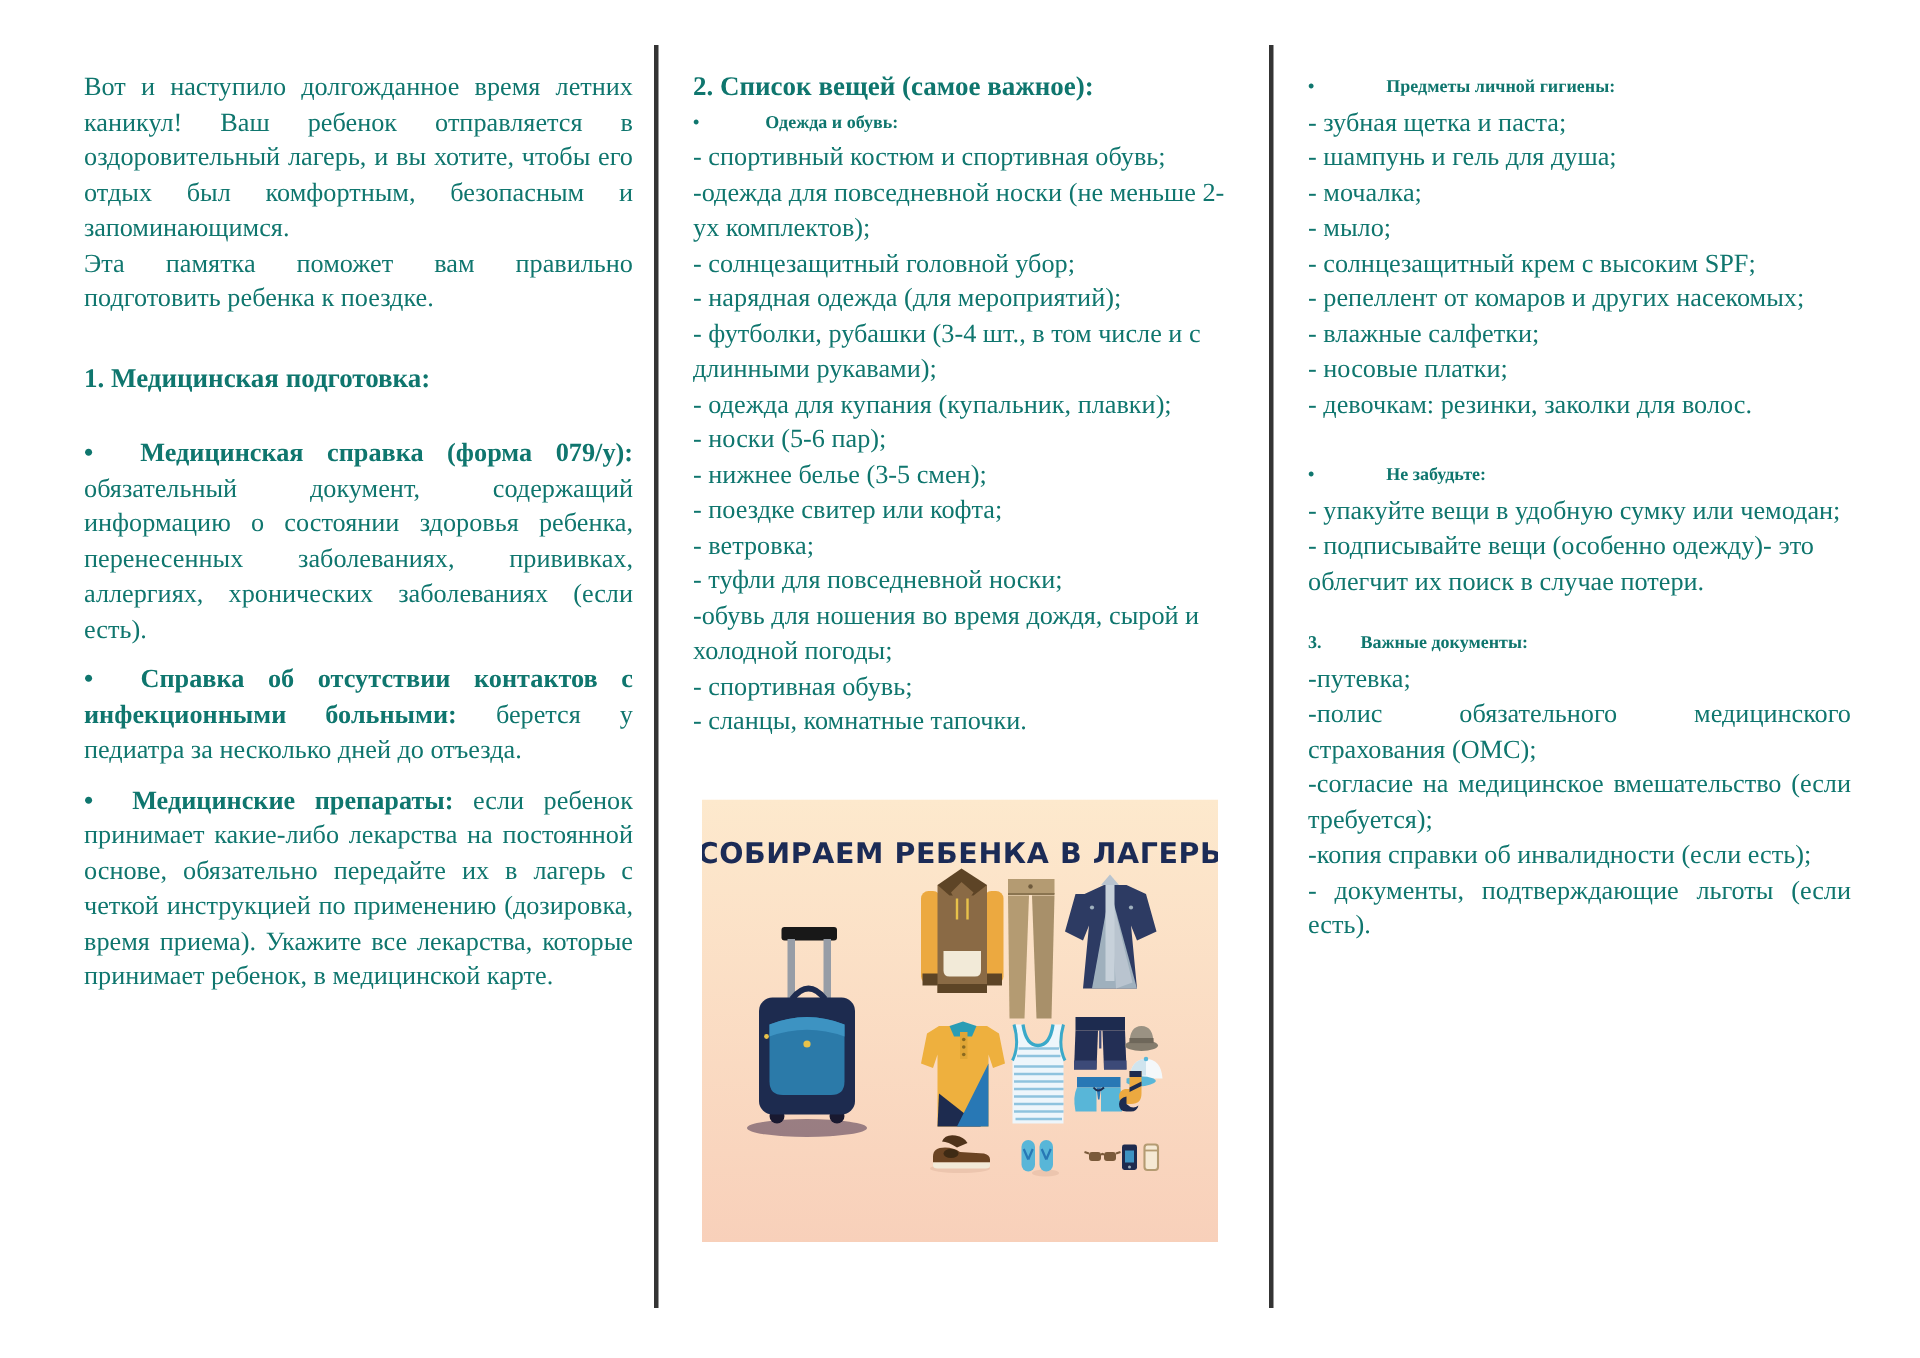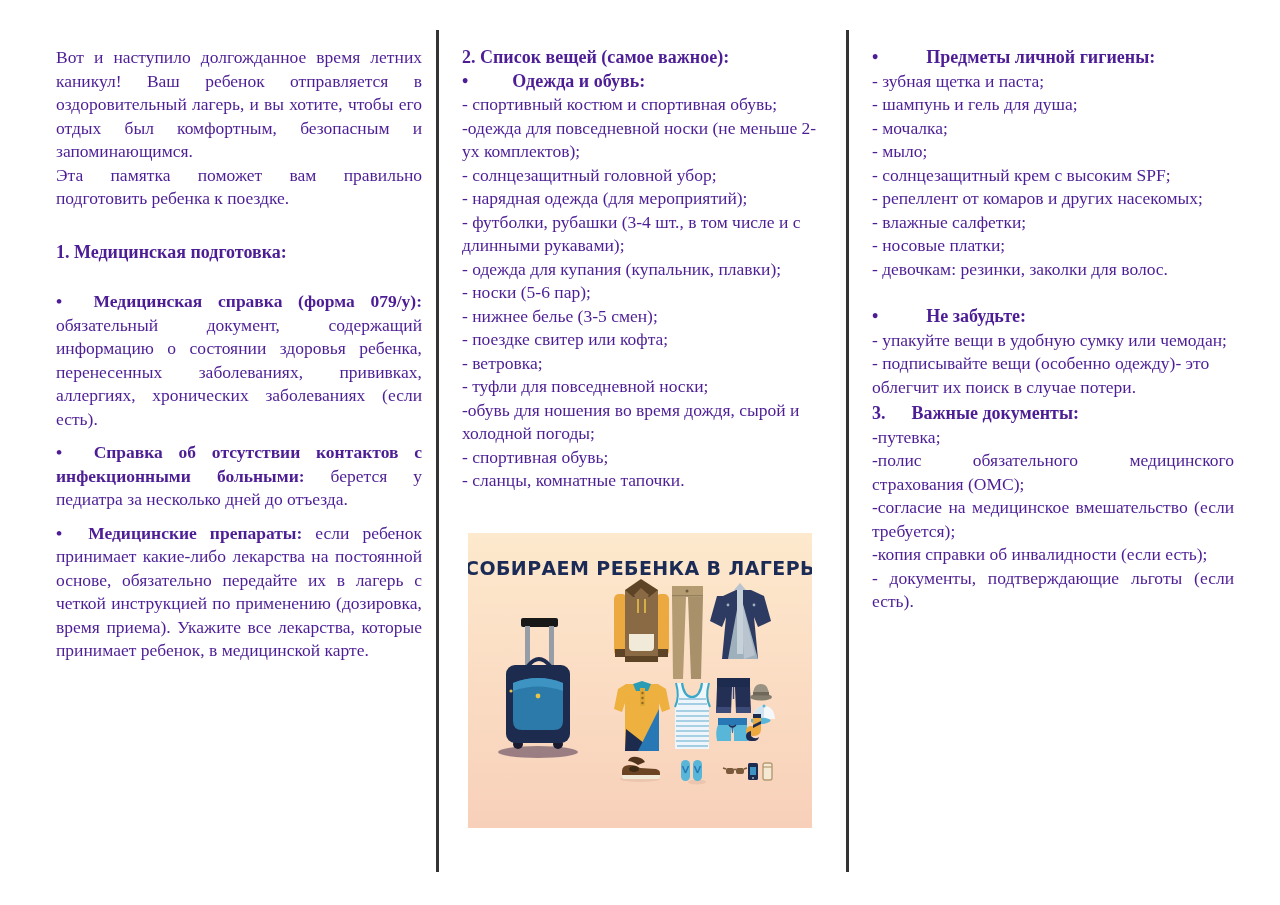--- a/index.html
+++ b/index.html
@@ -1,48 +1,48 @@
 <!DOCTYPE html>
 <html><head>
 <meta charset="utf-8">
 <style>
   html,body { margin:0; padding:0; background:#ffffff; }
   .page {
     position:relative; width:1280px; height:905px; background:#ffffff;
     font-family:"Liberation Serif","DejaVu Serif",serif;
-    color:#4c1d95; font-size:17.5px; line-height:23.5px;
+    color:#0f766e; font-size:17.5px; line-height:23.5px;
     overflow:hidden;
   }
   .col { position:absolute; top:46px; }
   .col-left   { left:56px;  width:366px; text-align:justify; }
   .col-middle { left:462px; width:362px; text-align:left; }
   .col-right  { left:872px; width:362px; text-align:left; }
 
   .divider { position:absolute; top:30px; height:842px; width:2.5px; background:#343434; }
   .divider-1 { left:436px; }
   .divider-2 { left:846px; }
 
   p { margin:0; }
 
   .section-heading { font-weight:bold; font-size:18px; }
   .col-left .section-heading { margin-top:30px; }
 
   .bullet-para { margin-top:10px; text-align:justify; }
   .bullet-para.first { margin-top:26px; }
   .bullet-para .lead { font-weight:bold; }
 
-  .sub-heading { font-weight:bold; font-size:18px; }
+  .sub-heading { font-weight:bold; font-size:12px; }
   .sub-heading .tab-mid   { margin-left:44px; }
   .sub-heading .tab-wide  { margin-left:48px; }
   .sub-heading .tab-num   { margin-left:26px; }
 
   .plain-list p { margin:0; }
   .justify-list p { text-align:justify; }
   .gap-2 { margin-top:24px; }
-  .gap-3 { margin-top:3px; }
+  .gap-3 { margin-top:18px; }
 
   .illustration {
     position:absolute; left:468px; top:533px; width:344px; height:295px;
   }
   .illustration svg { display:block; }
   .illo-title {
     font-family:"DejaVu Sans","Liberation Sans",sans-serif;
     font-weight:bold; letter-spacing:.4px;
   }
 </style>

